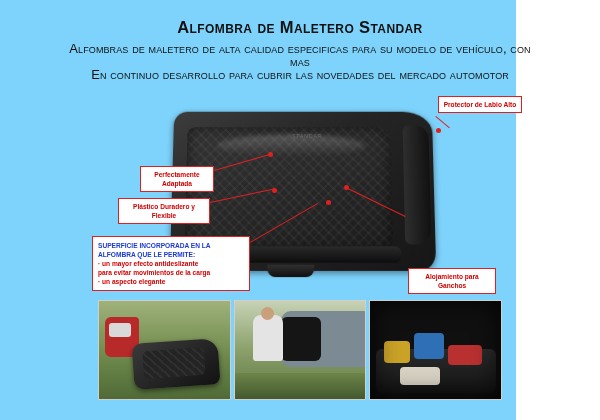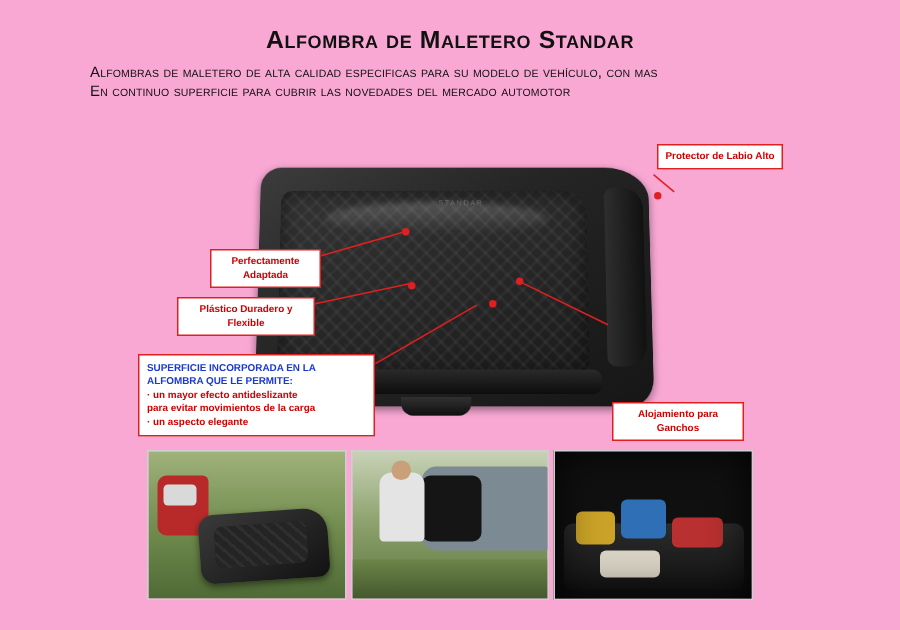--- a/index.html
+++ b/index.html
@@ -9,23 +9,23 @@
   }
   body {
     width: 600px;
     height: 420px;
     font-family: "Liberation Sans", sans-serif;
     position: relative;
     overflow: hidden;
   }
   .page {
     position: relative;
-    width: 600px;
+    width: 516px;
     height: 420px;
-    background: #f9a8d4;
+    background: #7dd3fc;
     text-decoration: underline;
   }
 
   
   .title {
     position: absolute;
     top: 18px;
     left: 0;
     width: 600px;
     text-align: center;
@@ -33,21 +33,22 @@
     font-weight: bold;
     letter-spacing: .4px;
     color: #111111;
     font-variant: small-caps;
   }
   .subtitle {
     position: absolute;
     top: 42px;
     left: 60px;
     width: 480px;
-    font-size: 10px;
+    text-align: center;
+    font-size: 13px;
     line-height: 13px;
     color: #111111;
     font-variant: small-caps;
     letter-spacing: .1px;
   }
   .subtitle .l3 { display:block; }
 
   
   .photo-stage {
     position: absolute;
@@ -206,21 +207,21 @@
   .shot3 .rim { position:absolute; left:0; top:0; width:100%; height:100%; box-shadow: inset 0 0 26px rgba(0,0,0,.9); }
 </style>
 </head>
 <body>
 
 <div class="page">
 
   <div class="title">Alfombra de Maletero Standar</div>
   <div class="subtitle">
     <span class="l3">Alfombras de maletero de alta calidad especificas para su modelo de vehículo, con mas</span>
-    <span class="l3">En continuo superficie para cubrir las novedades del mercado automotor</span>
+    <span class="l3">En continuo desarrollo para cubrir las novedades del mercado automotor</span>
   </div>
 
   <div class="photo-stage">
     <div class="mat-outer">
       <div class="mat-inner">
         <div class="mat-gloss"></div>
       </div>
       <div class="mat-lip"></div>
       <div class="mat-front-edge"></div>
       <div class="mat-tab"></div>

